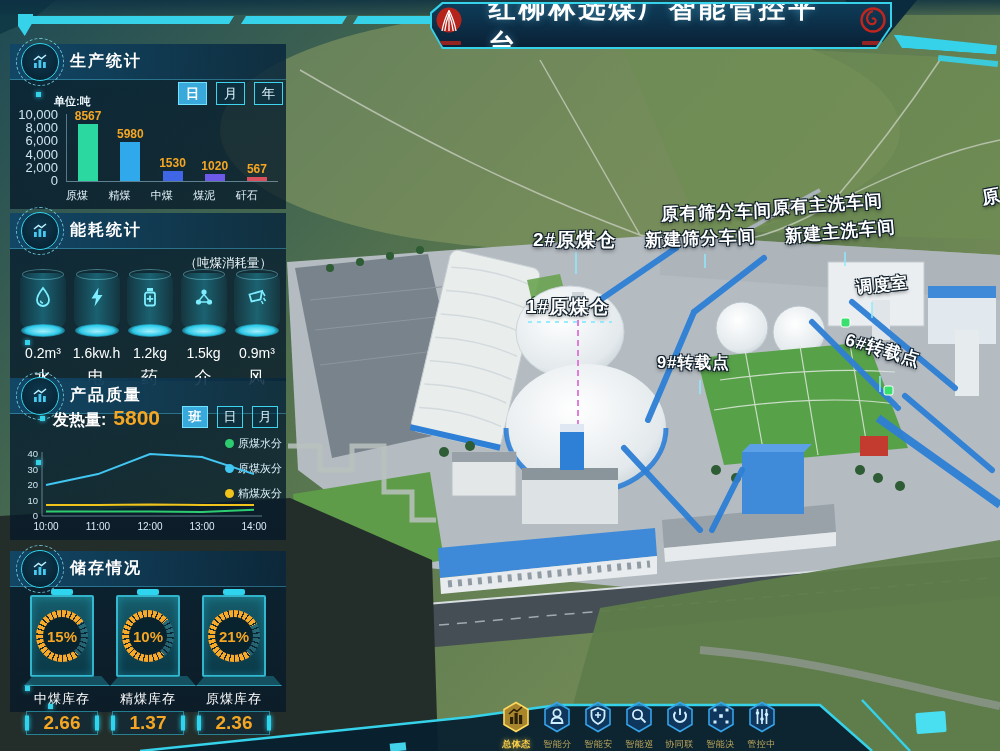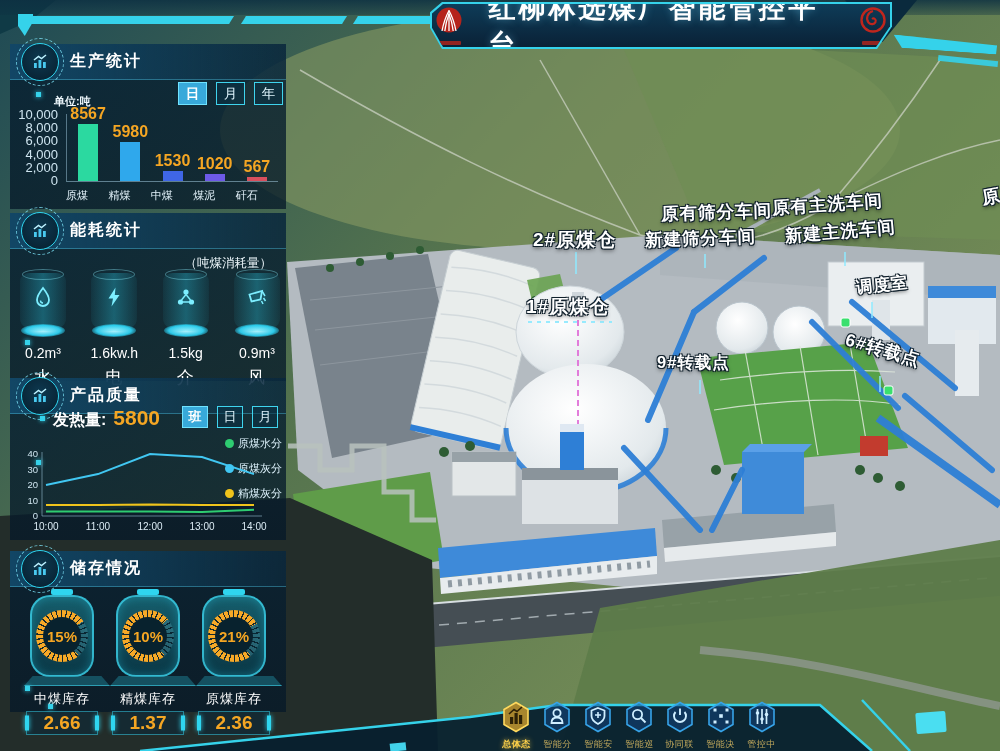--- a/index.html
+++ b/index.html
@@ -69,21 +69,21 @@
   
   .unit-label { position:absolute; left:44px; top:50px; font-size:11px; font-weight:bold; color:#eef8fd; }
   #prod-tabs { top:38px; left:168px; }
   .bar-chart { position:absolute; left:6px; top:66px; width:264px; height:94px; }
   .y-col { position:absolute; left:0; top:4px; bottom:22px; width:46px; }
   .y-tick { position:absolute; right:4px; font-size:13px; color:#cfe5f0; }
   .plot { position:absolute; left:50px; right:2px; top:4px; bottom:22px; display:flex;
     border-left:1px solid rgba(160,200,220,.5); border-bottom:1px solid rgba(160,200,220,.55); }
   .slot { flex:1; position:relative; }
   .bar { position:absolute; bottom:0; left:50%; transform:translateX(-50%); width:20px; }
-  .bar-val { position:absolute; width:100%; text-align:center; font-size:16px; font-weight:bold; }
+  .bar-val { position:absolute; width:100%; text-align:center; font-size:12px; font-weight:bold; }
   .x-col { position:absolute; left:50px; right:2px; bottom:0; height:20px; display:flex; }
   .x-cat { flex:1; font-size:11px; color:#e4f3fb; padding-top:4px; }
 
   
   .subtitle { position:absolute; right:14px; top:42px; font-size:12.5px; color:#eef8fc; }
   .energy-items { position:absolute; left:8px; right:4px; top:60px; display:flex; justify-content:space-between; }
   .e-item { width:50px; text-align:center; }
   .tube { position:relative; width:46px; height:58px; margin:0 auto;
     background:linear-gradient(90deg, rgba(43,212,240,.06), rgba(43,212,240,.32) 50%, rgba(43,212,240,.06));
     border-radius:10px 10px 40% 40% / 8px 8px 12px 12px; }
@@ -102,21 +102,21 @@
   .metric-value { color:#f5a623; font-size:21px; font-weight:bold; margin-left:7px; }
   #quality-tabs { top:28px; right:8px; } #quality-tabs .tab { width:26px; height:22px; line-height:20px; font-size:13px; }
   .legend { position:absolute; top:58px; right:4px; display:flex; gap:10px;flex-direction:column; }
   .lg-item { display:flex; align-items:center; gap:4px; font-size:11px; color:#dcf1fb; }
   .lg-dot { width:9px; height:9px; border-radius:50%; }
   #line-chart { position:absolute; left:2px; top:70px; }
 
   
   .storage-items { position:absolute; left:14px; right:14px; top:44px; display:flex; justify-content:space-between; }
   .s-item { width:76px; text-align:center; }
-  .silo { position:relative; width:64px; height:82px; margin:0 auto; border-radius:20px;
+  .silo { position:relative; width:64px; height:82px; margin:0 auto; border-radius:2px;
     border:2px solid rgba(60,210,235,.8); background:linear-gradient(180deg, rgba(26,120,135,.7), rgba(10,60,75,.85));
     box-shadow:inset 0 0 10px rgba(40,200,230,.35); }
   .silo::before { content:''; position:absolute; top:-8px; left:50%; transform:translateX(-50%);
     width:22px; height:6px; background:#2fd5ef; border-radius:2px; }
   .ring { position:absolute; left:50%; top:50%; transform:translate(-50%,-50%); width:52px; height:52px;
     border-radius:50%; display:flex; align-items:center; justify-content:center; }
   .ring::before { content:''; position:absolute; inset:0; border-radius:50%;
     background:repeating-conic-gradient(rgba(8,34,46,0) 0 9deg, rgba(8,34,46,.95) 9deg 12deg); }
   .ring::after { content:''; position:absolute; inset:7px; border-radius:50%; background:#08222e; }
   .pct { position:relative; z-index:2; color:#f5a623; font-size:15px; font-weight:bold; }
@@ -425,20 +425,32 @@
                 <path d="M13.5 2.5 L6.5 13.5 H11 L9.5 21.5 L17.5 10 H12.8 Z" stroke="none"></path>
               </svg></span>
           </div>
           <div class="tube-base"></div>
           <div class="e-val">1.6kw.h</div>
           <div class="e-lab">电</div>
         </div>
         <div class="e-item">
           <div class="tube">
             <span class="eicon"><svg width="24" height="24" viewBox="0 0 24 24" fill="#7deeff" stroke="#7deeff">
+                <rect x="9" y="3" width="6" height="3.2" stroke="none"></rect>
+                <rect x="7" y="7.5" width="10" height="13" rx="2" fill="none" stroke-width="1.8"></rect>
+                <path d="M12 10.5 V17 M8.8 13.8 H15.2" stroke-width="1.8"></path>
+              </svg></span>
+          </div>
+          <div class="tube-base"></div>
+          <div class="e-val">1.2kg</div>
+          <div class="e-lab">药</div>
+        </div>
+        <div class="e-item">
+          <div class="tube">
+            <span class="eicon"><svg width="24" height="24" viewBox="0 0 24 24" fill="#7deeff" stroke="#7deeff">
                 <circle cx="12" cy="7" r="2.6" stroke="none"></circle>
                 <circle cx="6.5" cy="17" r="2.6" stroke="none"></circle>
                 <circle cx="17.5" cy="17" r="2.6" stroke="none"></circle>
                 <path d="M12 9.5 L7.5 15 M12 9.5 L16.5 15 M9 17 H15" fill="none" stroke-width="1.4"></path>
               </svg></span>
           </div>
           <div class="tube-base"></div>
           <div class="e-val">1.5kg</div>
           <div class="e-lab">介</div>
         </div>

